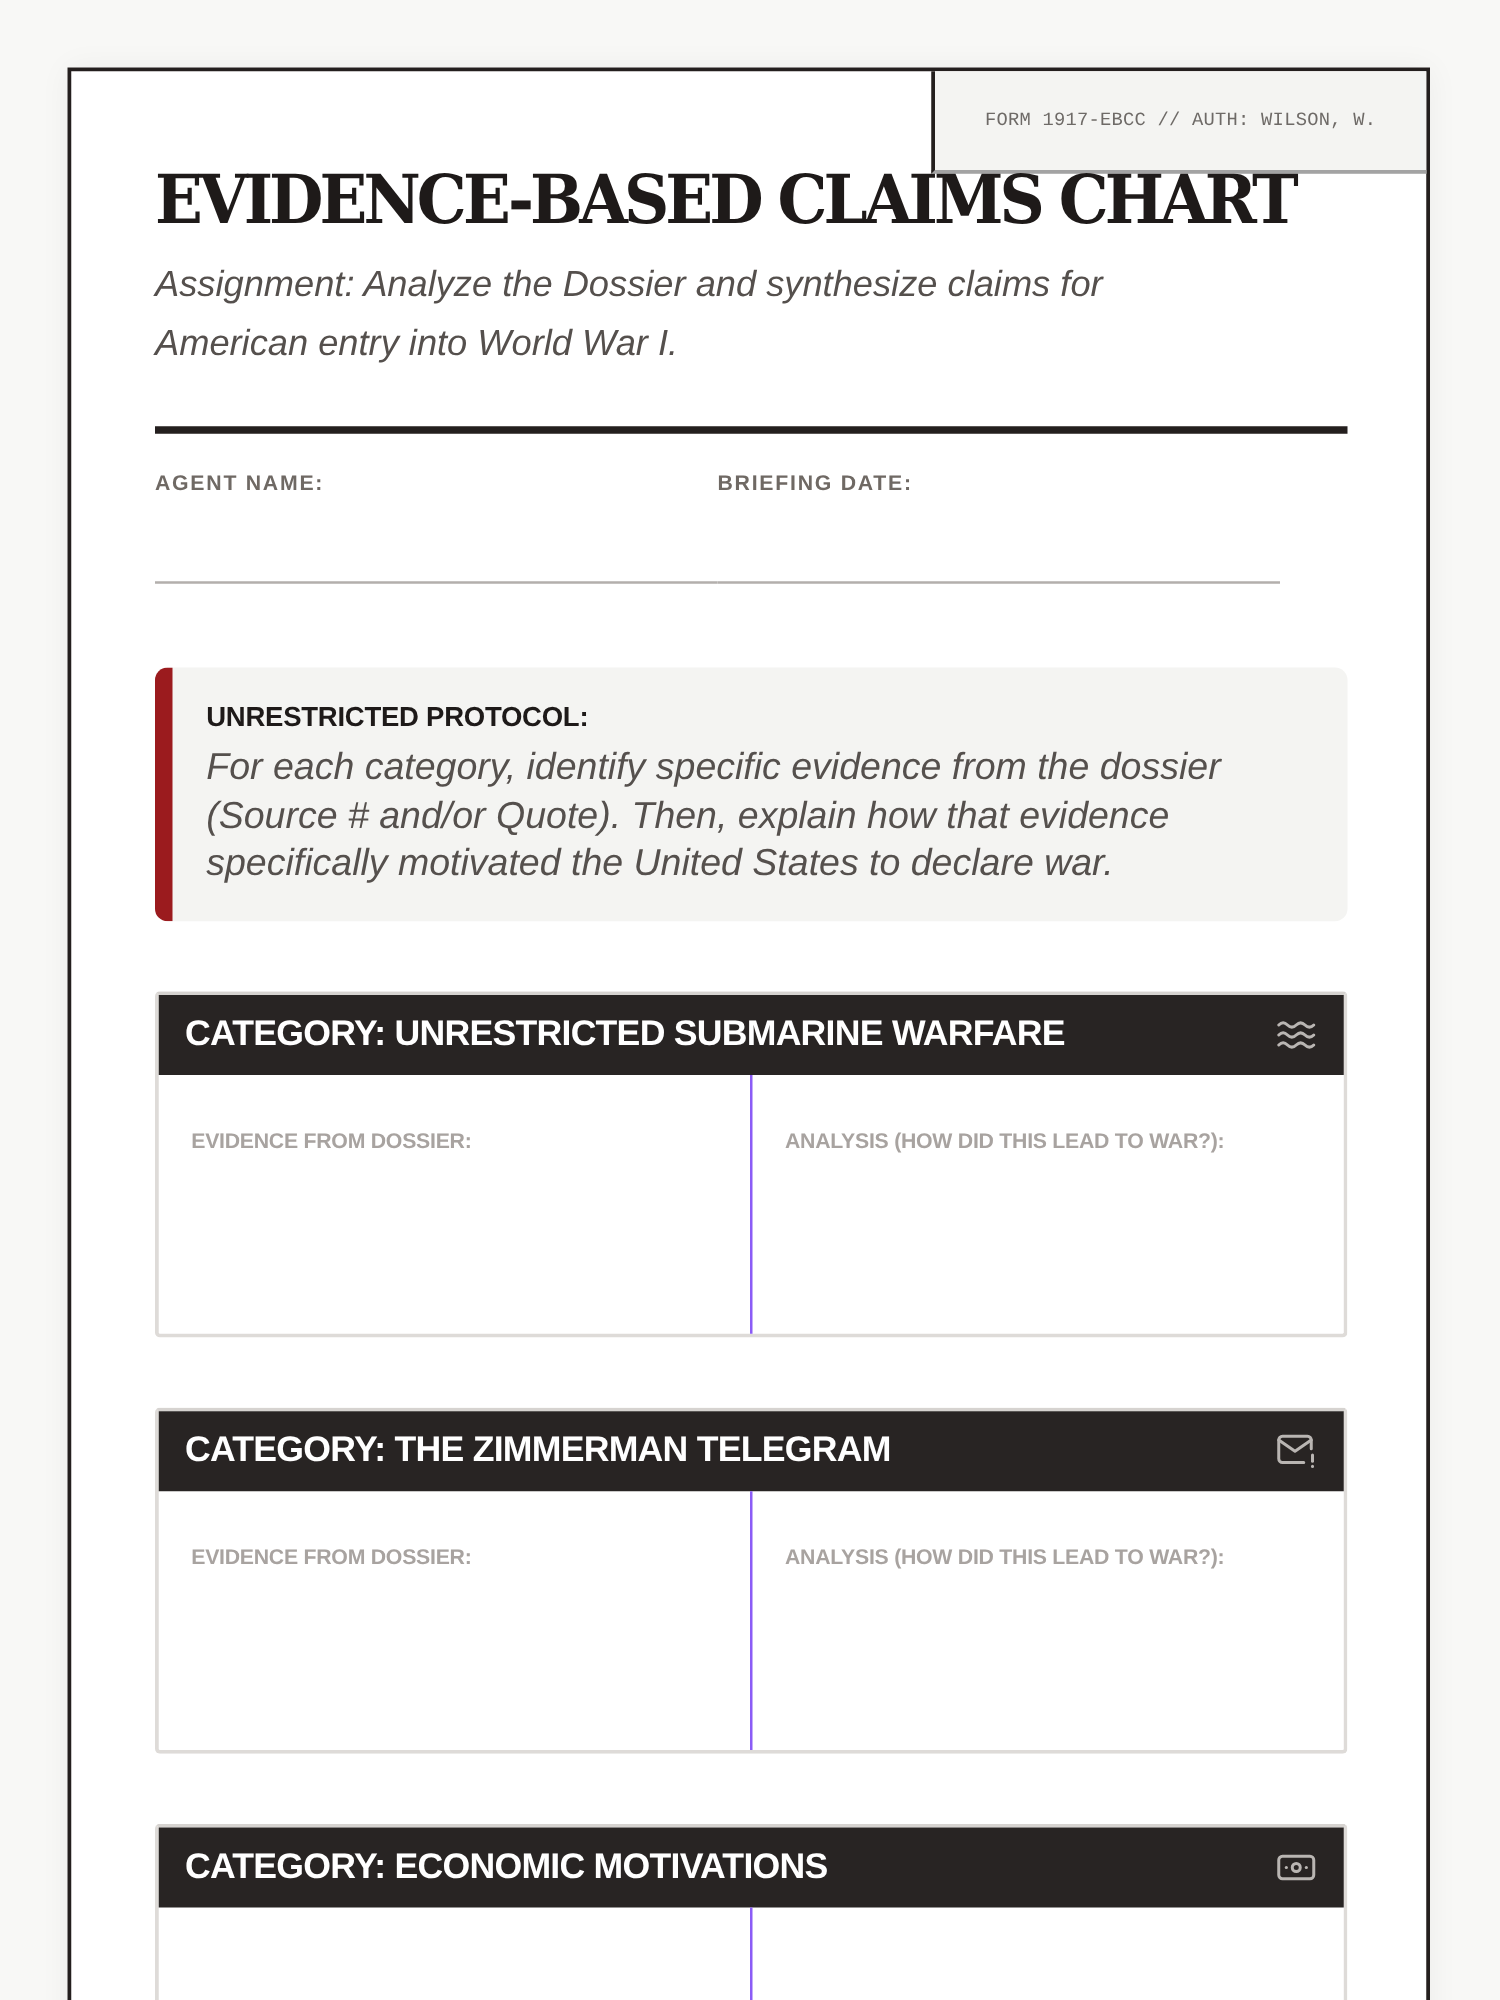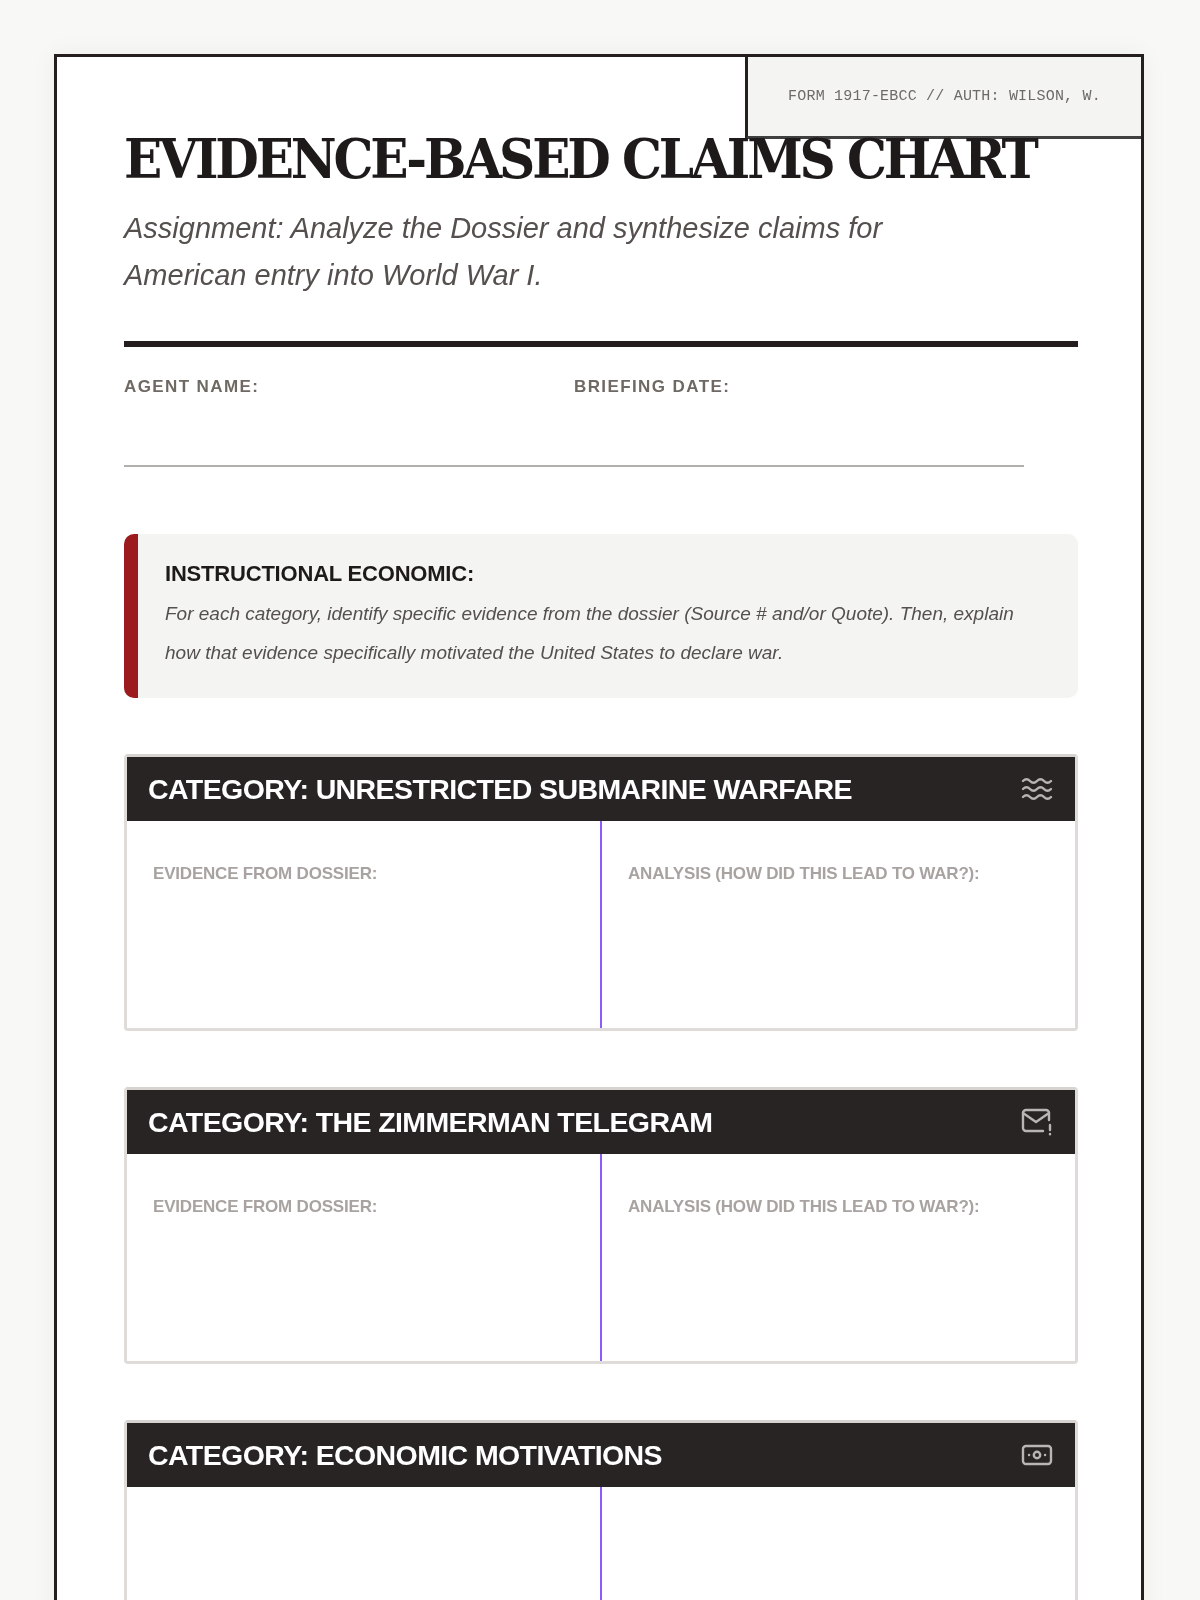--- a/index.html
+++ b/index.html
@@ -26,21 +26,21 @@
       box-shadow: 0 0 24px rgba(0,0,0,0.05);
     }
     .form-stamp {
       position: absolute;
       right: 0;
       top: 0;
       width: 396px;
       height: 82px;
       background: #f4f4f2;
       border-left: 3px solid #241f1e;
-      border-bottom: 3px solid #404040;
+      border-bottom: 3px solid #a3a3a3;
       box-sizing: border-box;
       display: flex;
       align-items: center;
       justify-content: center;
       font-family: "Liberation Mono", "DejaVu Sans Mono", monospace;
       font-size: 15px;
       color: #6e6a67;
       letter-spacing: 0.2px;
     }
     .content {
@@ -109,21 +109,21 @@
     }
     .protocol-title {
       font-size: 22px;
       font-weight: bold;
       color: #1e1a19;
       letter-spacing: -0.2px;
     }
     .protocol-text {
       margin-top: 8px;
       font-style: italic;
-      font-size: 19px;
+      font-size: 30px;
       line-height: 38.5px;
       color: #55504d;
     }
     .category {
       margin-top: 56px;
       border: 3px solid #dedbd8;
       border-top: 3px solid #d6d3d0;
       border-radius: 4px;
       box-sizing: border-box;
       background: #fff;
@@ -185,21 +185,21 @@
         <div class="field-label">AGENT NAME:</div>
         <div class="field-line"></div>
       </div>
       <div class="field">
         <div class="field-label">BRIEFING DATE:</div>
         <div class="field-line"></div>
       </div>
     </div>
 
     <div class="protocol">
-      <div class="protocol-title">INSTRUCTIONAL ECONOMIC:</div>
+      <div class="protocol-title">UNRESTRICTED PROTOCOL:</div>
       <div class="protocol-text">For each category, identify specific evidence from the dossier (Source # and/or Quote). Then, explain how that evidence specifically motivated the United States to declare war.</div>
     </div>
 
     <div class="category">
       <div class="category-header">
         <span class="category-title">CATEGORY: UNRESTRICTED SUBMARINE WARFARE</span>
         <span class="category-icon">
           <svg width="32" height="26" viewBox="0 0 32 26" fill="none" stroke="#b9b5b2" stroke-width="2.4" stroke-linecap="round">
             <path d="M2 5 q3.5 -3.5 7 0 t7 0 t7 0 t7 0"></path>
             <path d="M2 13 q3.5 -3.5 7 0 t7 0 t7 0 t7 0"></path>

